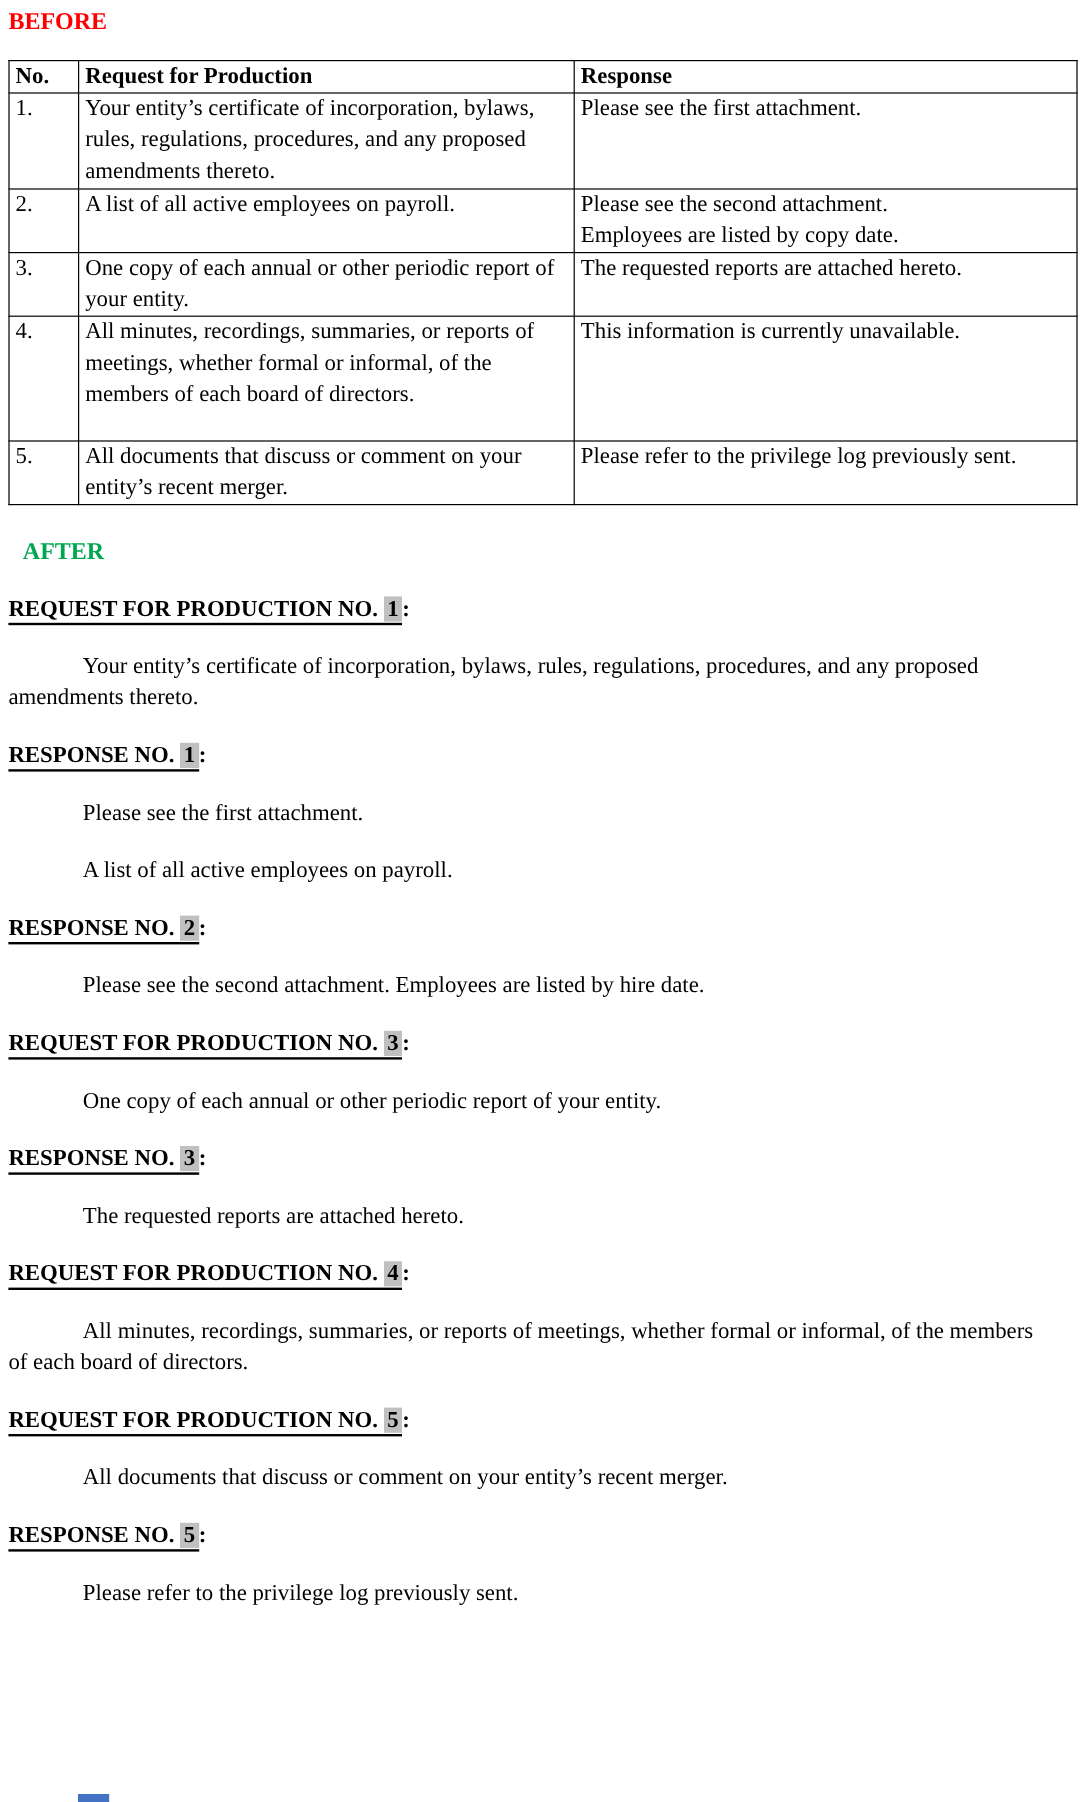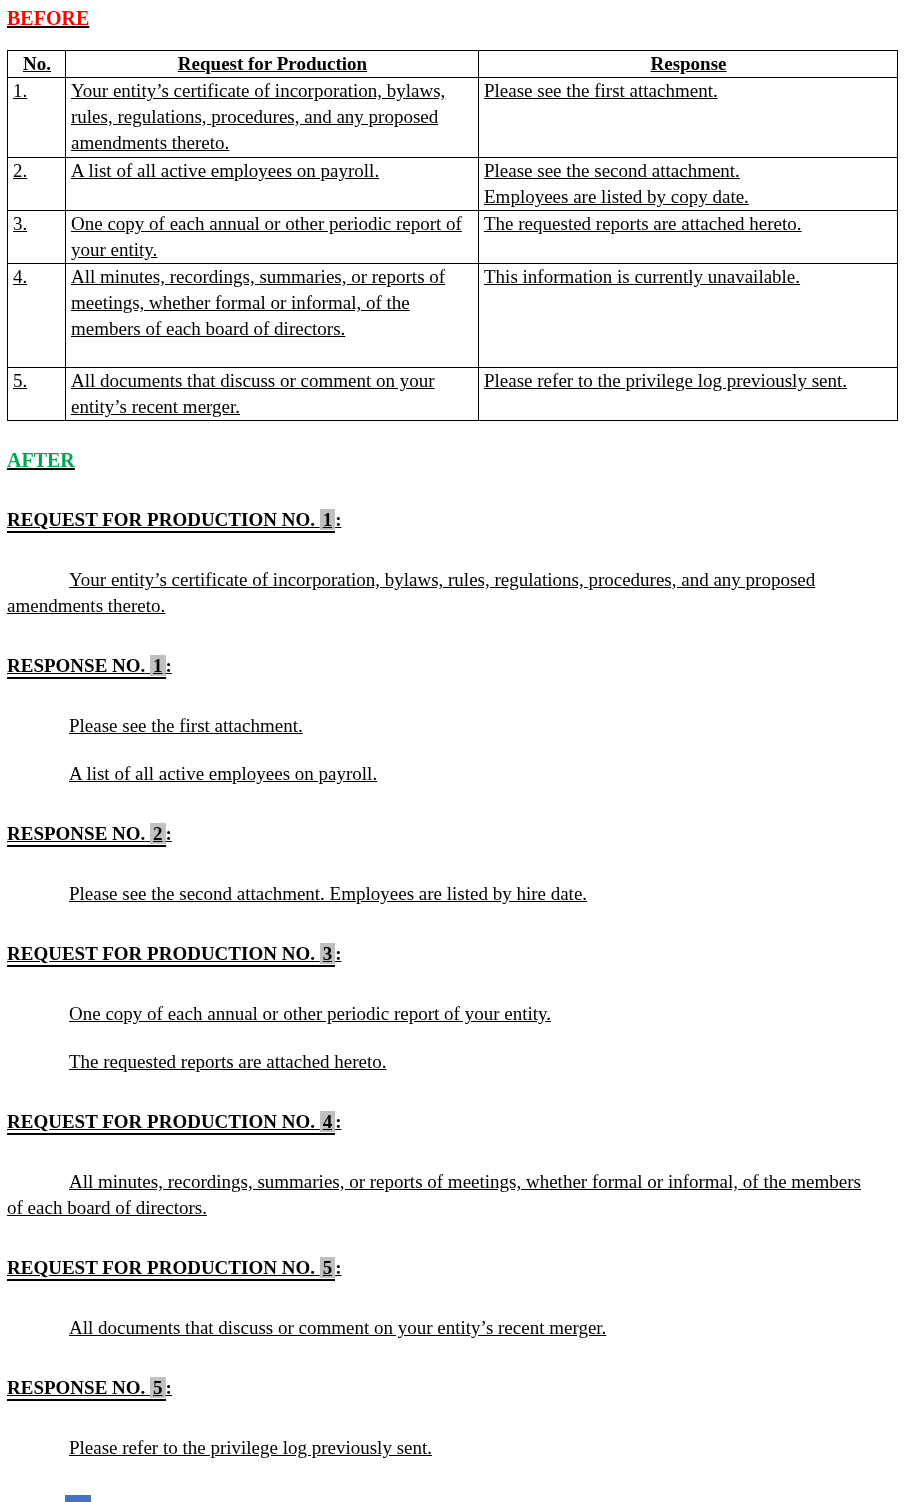--- a/index.html
+++ b/index.html
@@ -1,40 +1,40 @@
 <!DOCTYPE html>
 <html style="--before: #ff0000; --after: #00a651; --highlight: #c0c0c0; --artifact_blue: #4472c4;"><head>
 <meta charset="utf-8">
 <style>
   * { margin:0; padding:0; box-sizing:border-box; }
   html,body { background:#fff; }
   body { font-family:"Liberation Serif","DejaVu Serif",serif; color:#000; }
   .page {
     position:relative; width:905px; height:1502px; overflow:hidden;
-    background:#fff; padding:5px 34px 0 7px;text-decoration:underline;
+    background:#fff; padding:5px 34px 0 7px;
   }
   .lead { font-size:20px; font-weight:bold; line-height:26px; }
   .before { color:var(--before,#ff0000); margin:0 0 19px 0; }
-  .after  { color:var(--after,#00a651);  margin:0 0 22px 0; }
+  .after  { color:var(--after,#00a651);  margin:0 0 22px 12px; }
 
   table.req { border-collapse:collapse; width:890px; margin:0 0 26px 0; table-layout:fixed; }
   table.req th, table.req td {
     border:1px solid #000; vertical-align:top;
     font-size:19px; line-height:26px; padding:0 4px 0 5px;
     white-space:pre-line; overflow:hidden;
   }
-  table.req th { font-weight:bold; text-align:center; height:24px; }
+  table.req th { font-weight:bold; text-align:left; height:24px; }
   col.c-no { width:58px; } col.c-req { width:413px; } col.c-resp { width:419px; }
   tbody tr:nth-child(1) td { height:80px; }
   tbody tr:nth-child(2) td { height:52px; }
   tbody tr:nth-child(3) td { height:52px; }
   tbody tr:nth-child(4) td { height:104px; }
   tbody tr:nth-child(5) td { height:52px; }
 
-  .sec-heading { font-size:19px; font-weight:bold; line-height:26px; margin:34px 0; }
+  .sec-heading { font-size:19px; font-weight:bold; line-height:26px; margin:10px 0; }
   .underlined { border-bottom:2px solid #000; padding-bottom:1px; }
   .num-highlight { background:var(--highlight,#c0c0c0); padding:0 3px; }
   .sec-body { font-size:19px; line-height:26px; margin:22px 0; text-indent:62px; }
 
   .clipped-blue {
     position:absolute; left:65px; bottom:0; width:26px; height:7px;
     background:var(--artifact_blue,#4472c4);
   }
 </style>
 </head>
@@ -112,20 +112,21 @@
     <p class="sec-heading"><span class="underlined"><span>RESPONSE NO.</span> <span class="num-highlight">2</span></span><span>:</span></p>
     <p class="sec-body">Please see the second attachment. Employees are listed by hire date.</p>
   </div>
 
   <div>
     <p class="sec-heading"><span class="underlined"><span>REQUEST FOR PRODUCTION NO.</span> <span class="num-highlight">3</span></span><span>:</span></p>
     <p class="sec-body">One copy of each annual or other periodic report of your entity.</p>
   </div>
 
   <div>
+    <p class="sec-heading"><span class="underlined"><span>RESPONSE NO.</span> <span class="num-highlight">3</span></span><span>:</span></p>
     <p class="sec-body">The requested reports are attached hereto.</p>
   </div>
 
   <div>
     <p class="sec-heading"><span class="underlined"><span>REQUEST FOR PRODUCTION NO.</span> <span class="num-highlight">4</span></span><span>:</span></p>
     <p class="sec-body">All minutes, recordings, summaries, or reports of meetings, whether formal or informal, of the members of each board of directors.</p>
   </div>
 
 
   <div>

